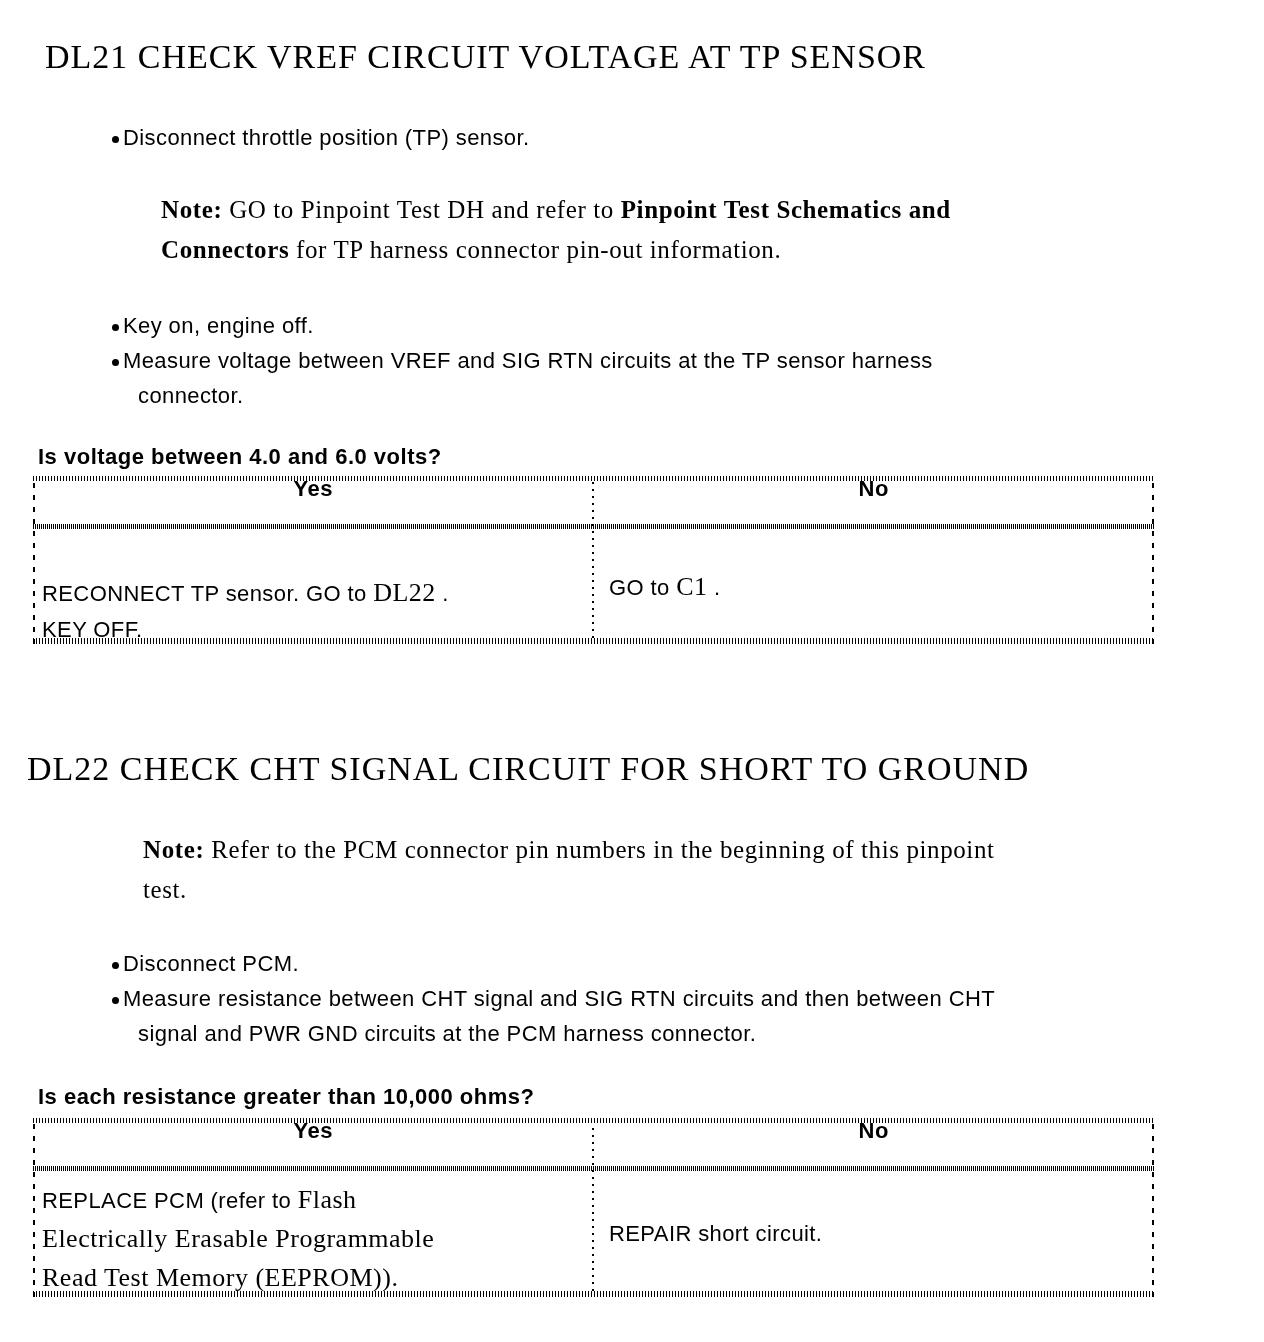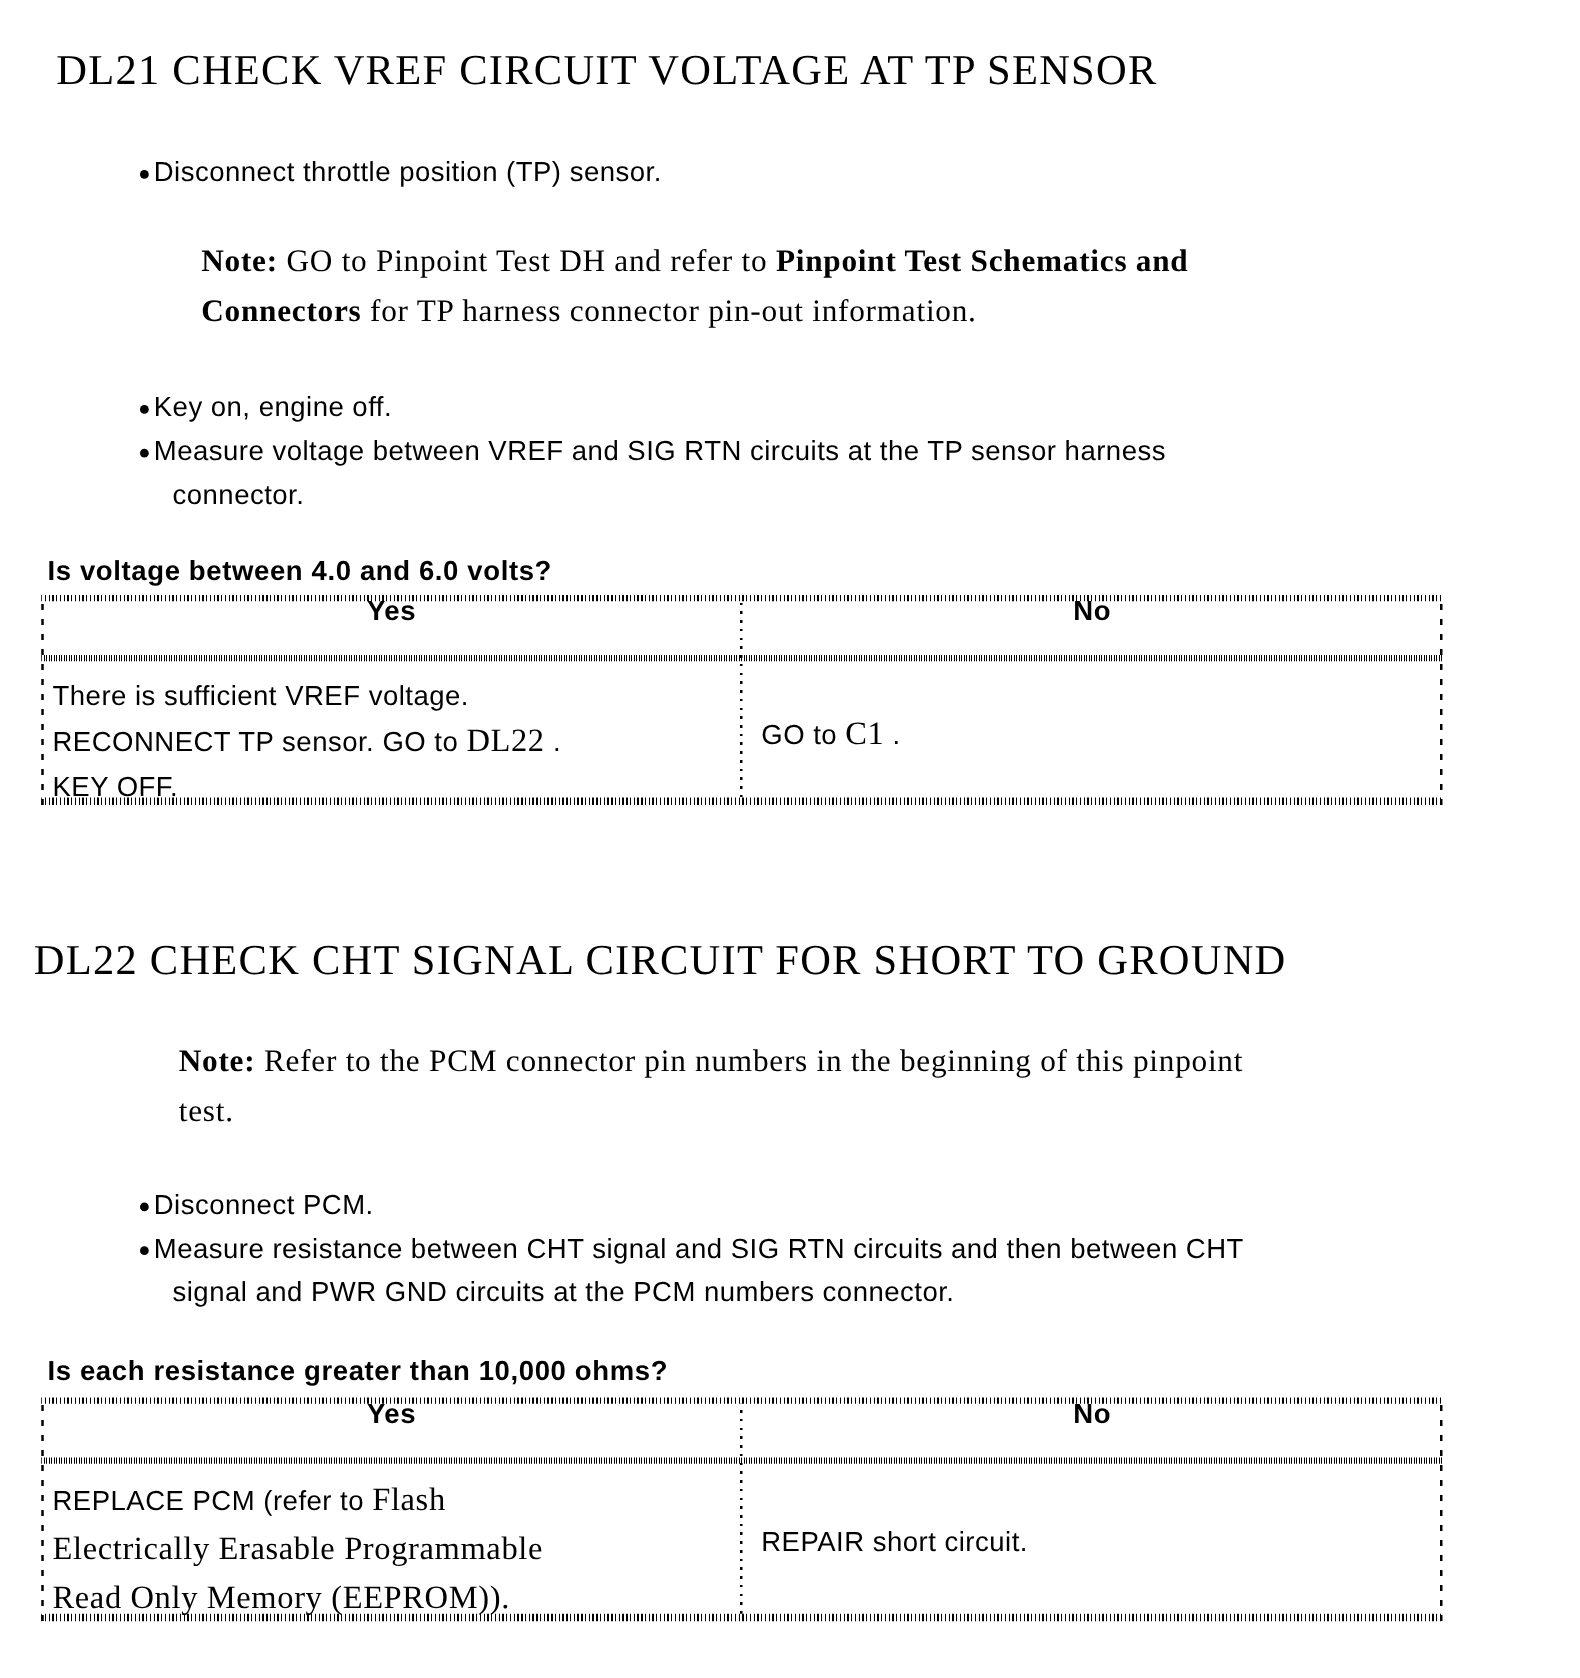--- a/index.html
+++ b/index.html
@@ -143,55 +143,55 @@
 <div class="pp-question abs" style="left:38px; top:444px;">Is voltage between 4.0 and 6.0 volts?</div>
 
 <div class="pp-table" style="top:476px; height:168px;">
   <div class="pp-header-row">
     <div class="pp-hcell">Yes</div>
     <div class="pp-hcell">No</div>
   </div>
   <div class="pp-sep"></div>
   <div class="pp-body-row t1-body" style="height:115px;">
     <div class="pp-cell yes-cell">
-      <span>There is sufficient VREF voltage.</span><br>
+      <br>
       <span>RECONNECT TP sensor. GO to </span><span class="ref">DL22</span><span> .</span><br>
       <span>KEY OFF.</span>
     </div>
     <div class="pp-cell no-cell">
       <span><span>GO to </span><span class="ref">C1</span><span> .</span></span>
     </div>
   </div>
   <div class="pp-vdiv"></div>
 </div>
 
 <h1 class="pp-title abs" style="left:27px; top:750px;">DL22 CHECK CHT SIGNAL CIRCUIT FOR SHORT TO GROUND</h1>
 
 <div class="pp-note abs" style="left:143px; top:830px;">
   <span class="b">Note:</span><span> Refer to the PCM connector pin numbers in the beginning of this pinpoint</span><br>
   <span>test.</span>
 </div>
 
 <ul class="pp-list abs" style="left:112px; top:946px;">
   <li><span class="dot"></span><span>Disconnect PCM.</span></li>
-  <li><span class="dot"></span><span>Measure resistance between CHT signal and SIG RTN circuits and then between CHT</span><br><span>signal and PWR GND circuits at the PCM numbers connector.</span></li>
+  <li><span class="dot"></span><span>Measure resistance between CHT signal and SIG RTN circuits and then between CHT</span><br><span>signal and PWR GND circuits at the PCM harness connector.</span></li>
 </ul>
 
 <div class="pp-question abs" style="left:38px; top:1084px;">Is each resistance greater than 10,000 ohms?</div>
 
 <div class="pp-table" style="top:1118px; height:179px;">
   <div class="pp-header-row">
     <div class="pp-hcell">Yes</div>
     <div class="pp-hcell">No</div>
   </div>
   <div class="pp-sep"></div>
   <div class="pp-body-row t2-body" style="height:126px;">
     <div class="pp-cell yes-cell">
       <span>REPLACE PCM (refer to </span><span class="ref">Flash</span><br>
       <span class="ref">Electrically Erasable Programmable</span><br>
-      <span class="ref">Read Only Memory (EEPROM)</span><span class="ref">).</span>
+      <span class="ref">Read Test Memory (EEPROM)</span><span class="ref">).</span>
     </div>
     <div class="pp-cell no-cell">
       <span>REPAIR short circuit.</span>
     </div>
   </div>
   <div class="pp-vdiv"></div>
 </div>
 
 </body></html>

